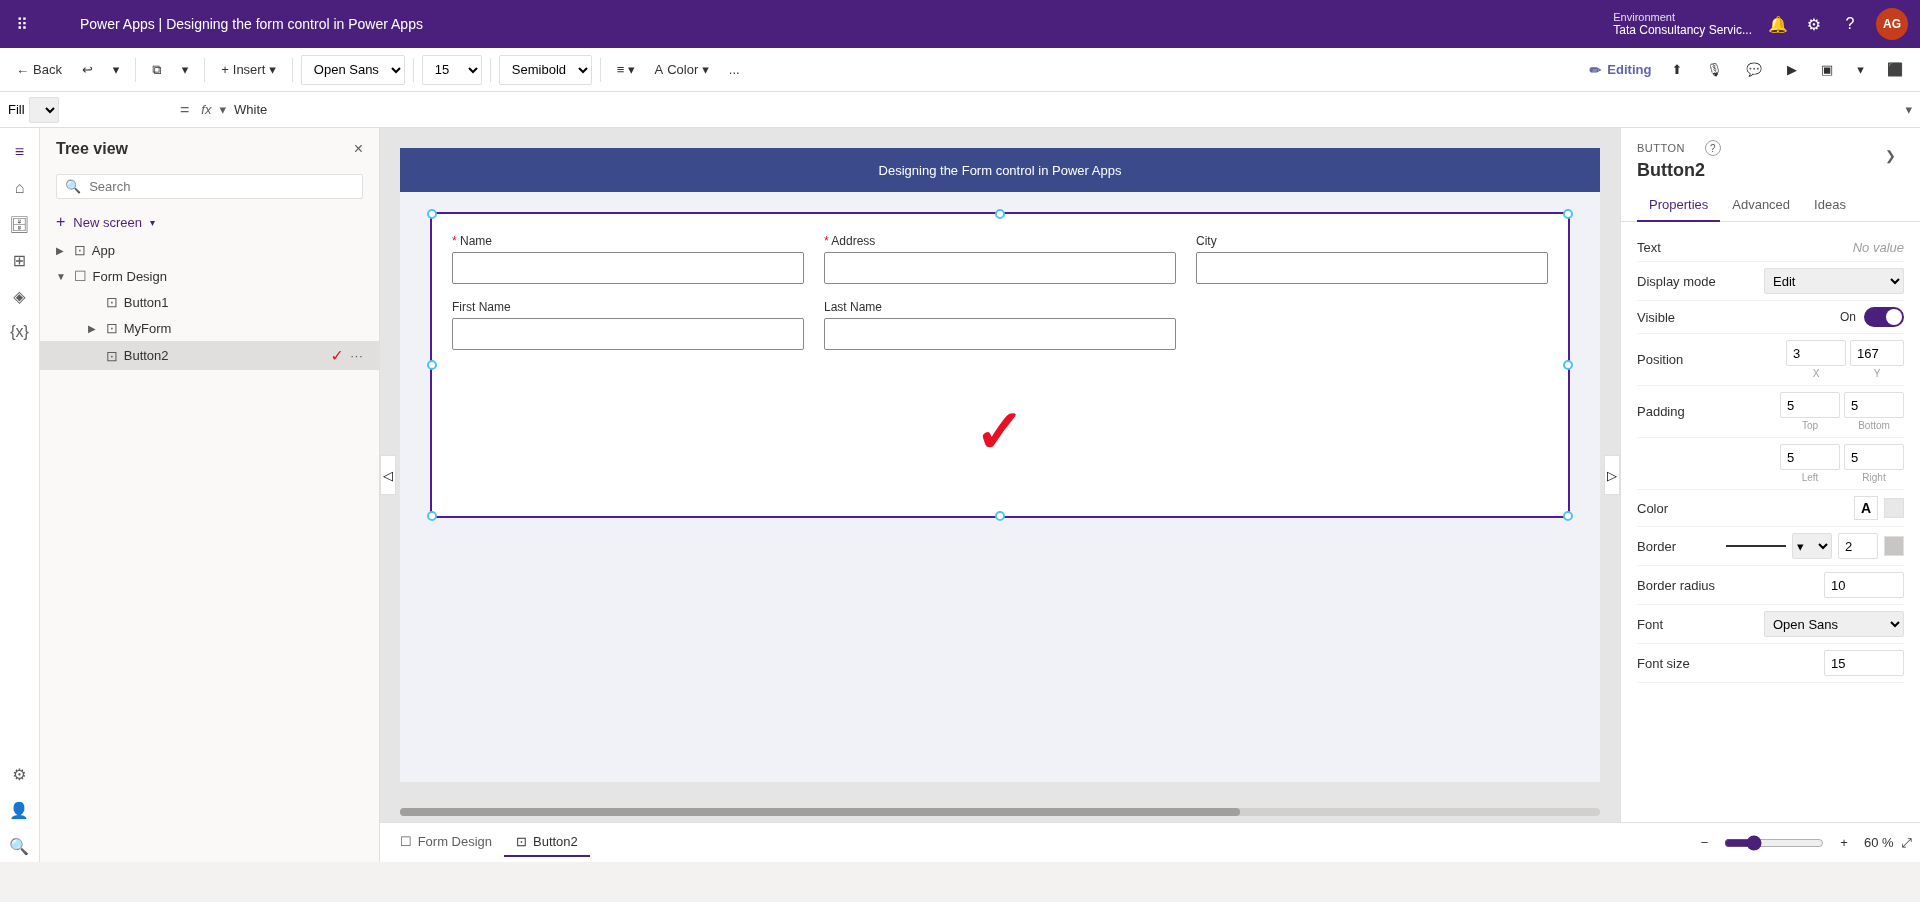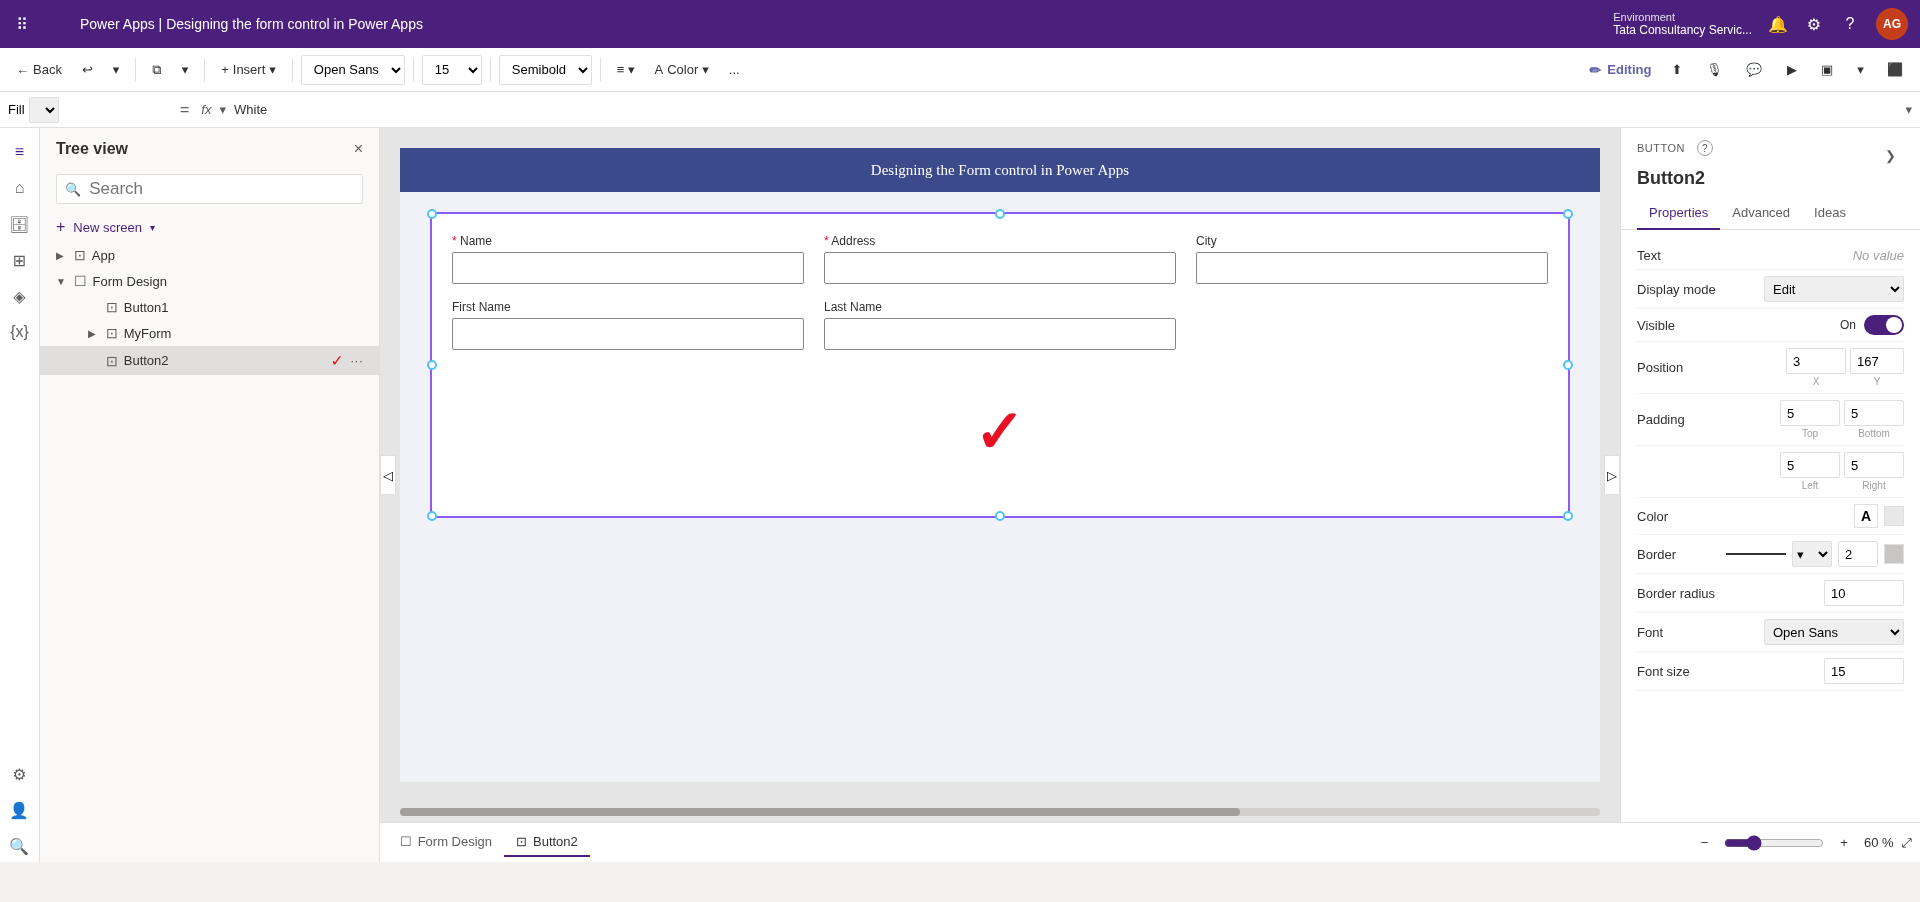--- a/index.html
+++ b/index.html
@@ -152,21 +152,21 @@
       align-items: center;
       border: 1px solid #e1dfdd;
       border-radius: 2px;
       background: white;
       padding: 4px 8px;
       gap: 8px;
     }
     .tree-search input {
       border: none;
       outline: none;
-      font-size: 17px;
+      font-size: 13px;
       flex: 1;
       background: transparent;
     }
     .tree-new-screen {
       display: flex;
       align-items: center;
       gap: 8px;
       padding: 6px 16px;
       cursor: pointer;
       color: #4b1f7c;
@@ -209,28 +209,27 @@
       align-items: center;
     }
     .canvas-header-bar {
       width: 100%;
       height: 44px;
       background: #3b4a8a;
       display: flex;
       align-items: center;
       justify-content: center;
       color: white;
-      font-size: 15px;
+      font-size: 13px;
       font-weight: 500;
-      font-family: Liberation Serif, serif;
     }
     .canvas-form-area {
       margin-top: 30px;
       width: 95%;
-      border: 2px solid #8b5cf6;
+      border: 2px solid #4c1d95;
       background: white;
       position: relative;
       padding: 20px;
     }
     .form-row { display: flex; gap: 20px; margin-bottom: 16px; }
     .form-field { display: flex; flex-direction: column; gap: 4px; flex: 1; }
     .form-label { font-size: 12px; color: #323130; }
     .form-label.required::before { content: '* '; color: #e81123; }
     .form-input {
       height: 32px;
@@ -309,26 +308,26 @@
       display: flex;
       flex-direction: column;
     }
     .right-panel-header {
       padding: 12px 16px 0;
       border-bottom: 1px solid #e1dfdd;
     }
     .right-panel-type {
       display: flex;
       align-items: center;
-      gap: 12px;
+      gap: 20px;
       font-size: 11px;
       color: #605e5c;
       text-transform: uppercase;
       letter-spacing: 0.5px;
-      margin-bottom: 12px;
+      margin-bottom: 4px;
     }
     .right-panel-name { font-size: 18px; font-weight: 600; color: #323130; margin-bottom: 8px; }
     .right-panel-tabs {
       display: flex;
       gap: 0;
     }
     .right-panel-tab {
       padding: 8px 12px;
       font-size: 13px;
       cursor: pointer;

